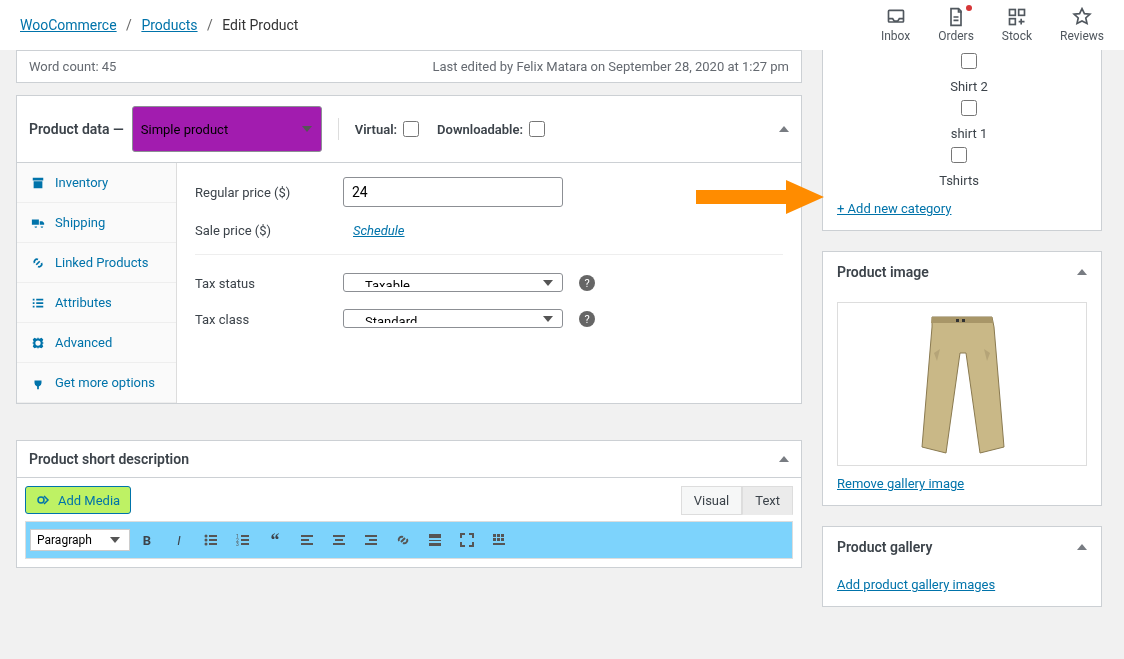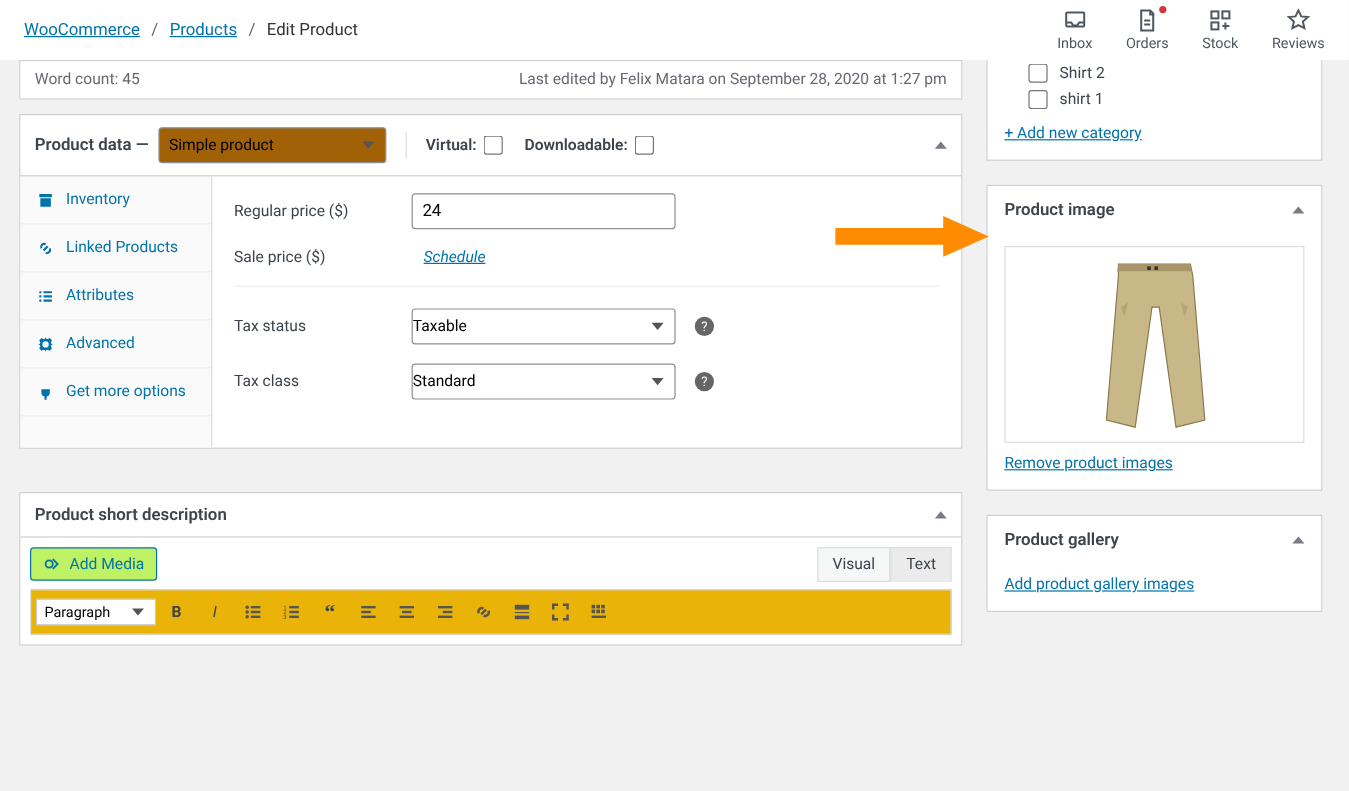--- a/index.html
+++ b/index.html
@@ -16,57 +16,57 @@
 .toolbar-item svg { width: 20px; height: 20px; }
 .dot { position: absolute; top: -2px; right: 2px; width: 6px; height: 6px; background: #d63638; border-radius: 50%; }
 
 .main-area { display: flex; gap: 20px; padding: 0 16px; }
 .left-col { width: 786px; }
 .right-col { width: 280px; }
 
 .wordcount-bar { background: #fff; border: 1px solid #ccd0d4; padding: 8px 12px; display: flex; justify-content: space-between; font-size: 13px; color: #646970; margin-bottom: 12px; }
 .panel { background: #fff; border: 1px solid #ccd0d4; margin-bottom: 36px; }
 .panel-header { padding: 10px 12px; border-bottom: 1px solid #ccd0d4; display: flex; align-items: center; position: relative; font-weight: 600; font-size: 14px; }
-.panel-header select { font-size: 13px; padding: 4px 26px 4px 8px; border: 1px solid #8c8f94; border-radius: 3px; background: #a16207; margin-left: 8px; appearance: none; height: 30px; width: 190px; }
+.panel-header select { font-size: 13px; padding: 4px 26px 4px 8px; border: 1px solid #8c8f94; border-radius: 3px; background: #a21caf; margin-left: 8px; appearance: none; height: 46px; width: 190px; }
 .select-wrap { position: relative; display: inline-block; }
 .select-wrap::after { content: ""; position: absolute; right: 10px; top: 50%; transform: translateY(-50%); border-left: 5px solid transparent; border-right: 5px solid transparent; border-top: 6px solid #555; pointer-events: none; }
 .panel-header .divider { width: 1px; height: 22px; background: #ddd; margin: 0 16px; }
 .cb-label { font-size: 13px; color: #3c434a; margin-right: 18px; display: inline-flex; align-items: center; gap: 6px; }
 .cb-label input { width: 16px; height: 16px; }
 .panel-toggle { position: absolute; right: 12px; top: 50%; transform: translateY(-50%); cursor: pointer; color: #787c82; }
 .triangle-up { border-left: 5px solid transparent; border-right: 5px solid transparent; border-bottom: 6px solid #787c82; }
 
 .product-data-body { display: flex; }
 .pd-tabs { width: 160px; background: #fafafa; border-right: 1px solid #ddd; }
 .pd-tab { padding: 12px 14px; display: flex; align-items: center; gap: 10px; font-size: 13px; color: #0073aa; cursor: pointer; border-bottom: 1px solid #eee; }
 .pd-tab.active { background: #eee; color: #555; font-weight: 600; }
 .pd-tab svg { width: 14px; height: 14px; flex-shrink: 0; }
 .pd-content { flex: 1; padding: 14px 18px 24px; }
 .field-row { display: flex; align-items: center; margin-bottom: 16px; }
 .field-row label { width: 148px; font-size: 13px; }
 .field-row input[type=text] { width: 220px; padding: 4px 8px; border: 1px solid #8c8f94; border-radius: 3px; height: 30px; font-size: 14px; }
-.field-row select { width: 220px; padding: 4px 0; border: 1px solid #8c8f94; border-radius: 3px; height: 30px; font-size: 13px; appearance: none; background: #fff; }
+.field-row select { width: 220px; padding: 4px 21px; border: 1px solid #8c8f94; border-radius: 3px; height: 19px; font-size: 13px; appearance: none; background: #fff; }
 .schedule-link { font-style: italic; margin-left: 10px; font-size: 13px; }
 .help-circle { width: 16px; height: 16px; border-radius: 50%; background: #666; color: #fff; display: inline-flex; align-items: center; justify-content: center; font-size: 11px; margin-left: 16px; cursor: help; }
 
 .short-desc-body { padding: 8px; }
 .add-media-btn { border: 1px solid #0073aa; color: #0073aa; background: #bef264; padding: 5px 10px; border-radius: 3px; display: inline-flex; align-items: center; gap: 6px; font-size: 13px; cursor: pointer; }
 .editor-tabs { display: flex; justify-content: flex-end; margin-top: -28px; }
 .editor-tab { padding: 6px 12px; border: 1px solid #ddd; background: #f6f7f7; font-size: 13px; cursor: pointer; }
 .editor-tab.active { background: #ebebeb; border-bottom-color: #ebebeb; }
-.editor-toolbar { background: #eab308; border: 1px solid #ddd; padding: 4px; display: flex; align-items: center; gap: 2px; margin-top: 6px; }
+.editor-toolbar { background: #7dd3fc; border: 1px solid #ddd; padding: 4px; display: flex; align-items: center; gap: 2px; margin-top: 6px; }
 .para-select { border: 1px solid #ccc; padding: 3px 18px 3px 6px; font-size: 12px; background: #fff; appearance: none; width: 100px; }
 .tb-btn { width: 30px; height: 28px; display: flex; align-items: center; justify-content: center; cursor: pointer; font-family: Georgia, serif; }
 .editor-area { border: 1px solid #ddd; border-top: none; padding: 12px; min-height: 50px; background: #fff; }
 
 .side-panel { background: #fff; border: 1px solid #ccd0d4; margin-bottom: 20px; }
 .side-panel-header { padding: 12px 14px; font-weight: 600; font-size: 14px; position: relative; }
 .side-panel-body { padding: 10px 14px 14px; }
 .cat-list { padding-right: 6px; }
-.cat-item { display: flex; align-items: center; gap: 10px; padding: 3px 0; font-size: 13px; }
+.cat-item { display: flex; align-items: center; gap: 10px; padding: 3px 0; font-size: 13px; flex-direction: column; }
 .cat-item input { width: 16px; height: 16px; }
 .cat-item.indent { margin-left: 20px; }
 .add-cat-link { color: #0073aa; font-size: 13px; display: inline-block; margin-top: 10px; }
 
 .product-image-box { border: 1px solid #ddd; padding: 6px; display: flex; justify-content: center; margin-bottom: 10px; }
 .pants-svg { width: 140px; height: 150px; }
 .image-hint { font-style: italic; color: #666; font-size: 13px; margin-bottom: 10px; }
 
 .arrow { position: absolute; left: 696px; top: 176px; z-index: 10; }
 </style>
@@ -148,20 +148,26 @@
       </div>
       <div class="product-data-body">
         <div class="pd-tabs">
           <div class="pd-tab">
             <svg viewBox="0 0 16 16" fill="#0073aa">
                 <path d="M2 2h12v3H2zM3 6h10v8H3zm2 2h6v1H5z"></path>
               </svg>
             <span>Inventory</span>
           </div>
           <div class="pd-tab">
+            <svg viewBox="0 0 16 16" fill="#0073aa">
+                <path d="M1 4h8v6H1zm9 2h3l2 2v2h-5zM4 12a1.5 1.5 0 103 0M11 12a1.5 1.5 0 103 0"></path>
+              </svg>
+            <span>Shipping</span>
+          </div>
+          <div class="pd-tab">
             <svg viewBox="0 0 16 16" fill="none" stroke="#0073aa" stroke-width="2">
                 <path d="M6 10l4-4M4 8a3 3 0 014-4M12 8a3 3 0 01-4 4"></path>
               </svg>
             <span>Linked Products</span>
           </div>
           <div class="pd-tab">
             <svg viewBox="0 0 16 16" fill="#0073aa">
                 <path d="M2 3h2v2H2zm4 0h8v2H6zM2 7h2v2H2zm4 0h8v2H6zM2 11h2v2H2zm4 0h8v2H6z"></path>
               </svg>
             <span>Attributes</span>
@@ -308,20 +314,24 @@
       <div class="side-panel-body" style="padding-top:0;">
         <div class="cat-list">
           <div class="cat-item indent">
               <input type="checkbox" style="">
               <span>Shirt 2</span>
             </div>
           <div class="cat-item indent">
               <input type="checkbox" style="">
               <span>shirt 1</span>
             </div>
+          <div class="cat-item">
+              <input type="checkbox" style="">
+              <span>Tshirts</span>
+            </div>
         </div>
         <a class="add-cat-link">+ Add new category</a>
       </div>
     </div>
 
     <div class="side-panel">
       <div class="side-panel-header">
         <span>Product image</span>
         <div class="panel-toggle triangle-up" style="right:14px;"></div>
       </div>
@@ -329,21 +339,21 @@
         <div class="product-image-box">
           <svg class="pants-svg" viewBox="0 0 140 150">
             <path d="M40 8 h60 l2 10 l10 120 l-24 6 l-14 -100 l-6 0 l-14 100 l-24 -6 l10 -120 z" fill="#c9b887" stroke="#8a7a50" stroke-width="1"></path>
             <path d="M40 8 h60 l1 6 h-62 z" fill="#a89668"></path>
             <rect x="64" y="10" width="3" height="3" fill="#333"></rect>
               <rect x="70" y="10" width="3" height="3" fill="#333"></rect>
             <path d="M48 40 l-6 4 l3 8 z" fill="#b5a478"></path>
             <path d="M92 40 l6 4 l-3 8 z" fill="#b5a478"></path>
           </svg>
         </div>
-        <a>Remove product images</a>
+        <a>Remove gallery image</a>
       </div>
     </div>
 
     <div class="side-panel">
       <div class="side-panel-header">
         <span>Product gallery</span>
         <div class="panel-toggle triangle-up" style="right:14px;"></div>
       </div>
       <div class="side-panel-body">
         <a>Add product gallery images</a>

